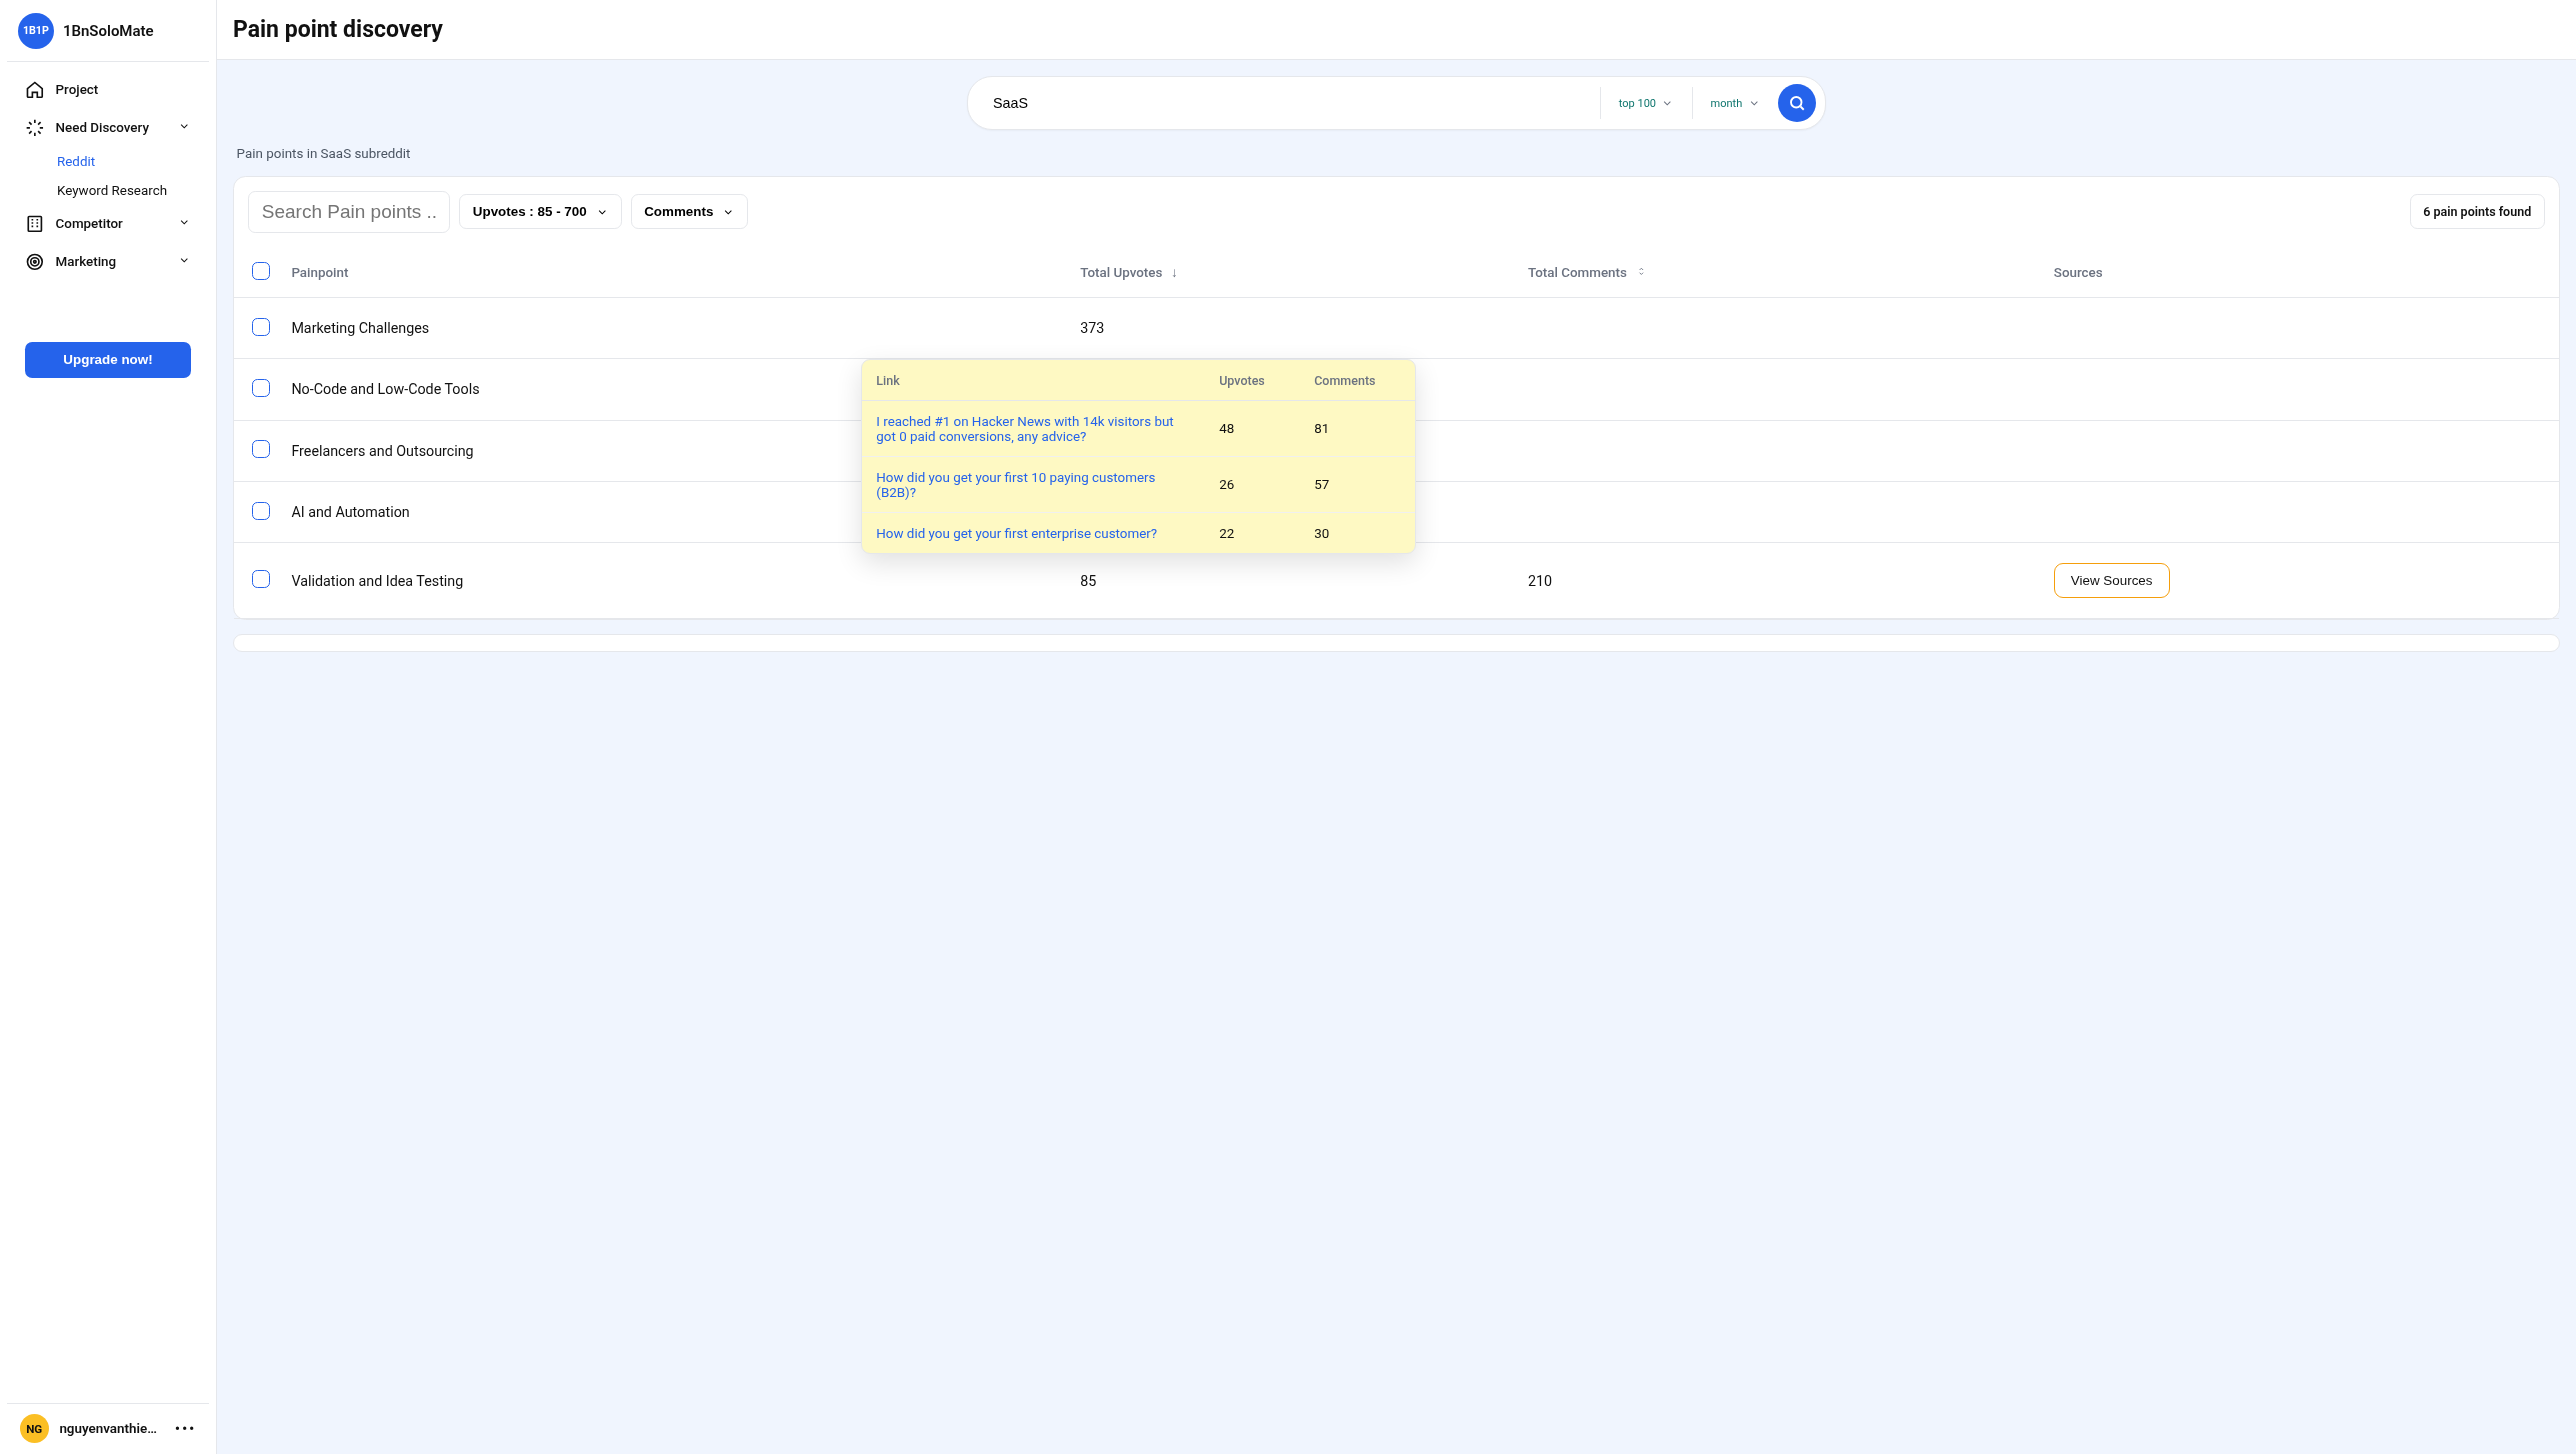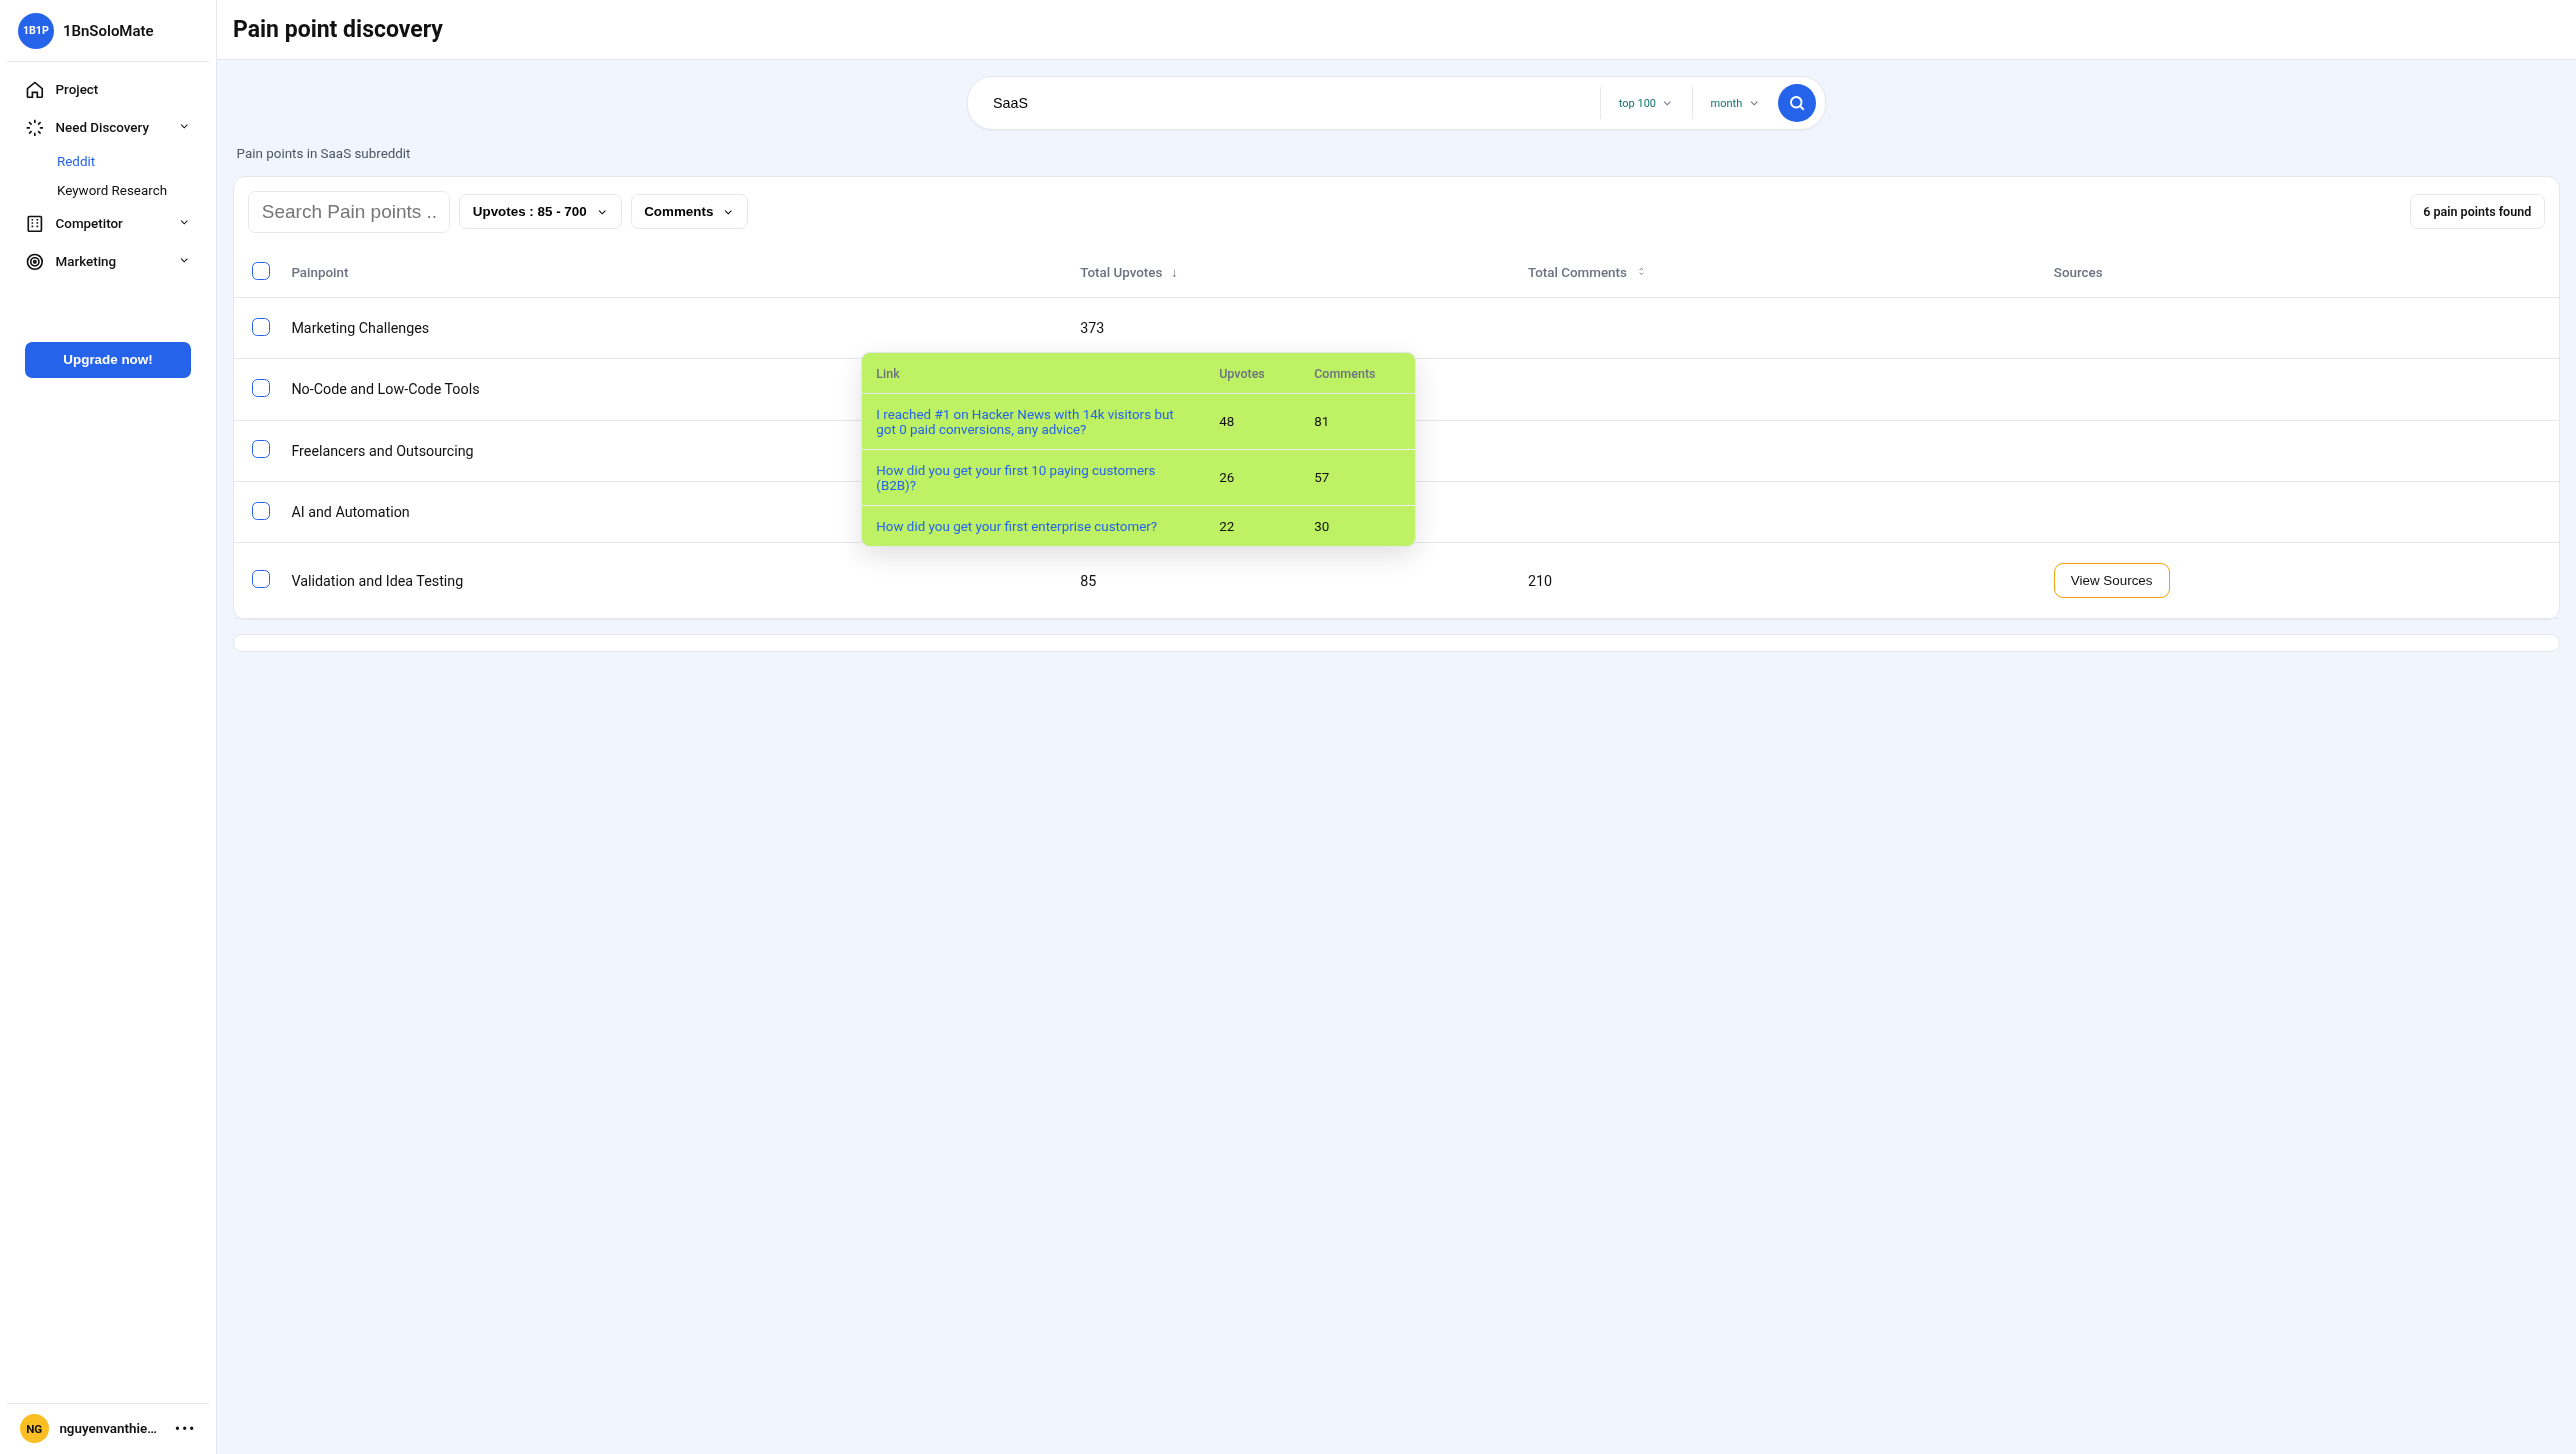--- a/index.html
+++ b/index.html
@@ -148,23 +148,23 @@
   .view-sources-btn {
     border:0.9px solid #f59e0b; background:#fff; color:#111;
     padding:9px 16px; border-radius:9px; font-size:13.4px;
     cursor:pointer; font-weight:500;
   }
   .sort-ic { margin-left:5.4px; color:#6b7280; }
 
   
   .popover {
     position: absolute;
-    top: 292px; left: 644px;
+    top: 299px; left: 644px;
     width: 555px;
-    background:#bef264; border:0.9px solid #e5e7eb;
+    background:#fef9c3; border:0.9px solid #e5e7eb;
     border-radius:9px;
     box-shadow: 0 9px 27px rgba(0,0,0,0.12);
     z-index: 50;
   }
   .popover table { width:100%; border-collapse: collapse; }
   .popover thead th {
     text-align:left; font-weight:500; color:#6b7280;
     padding:12.5px 14.3px; border-bottom:0.9px solid #e5e7eb; font-size:12.5px;
   }
   .popover tbody td {

